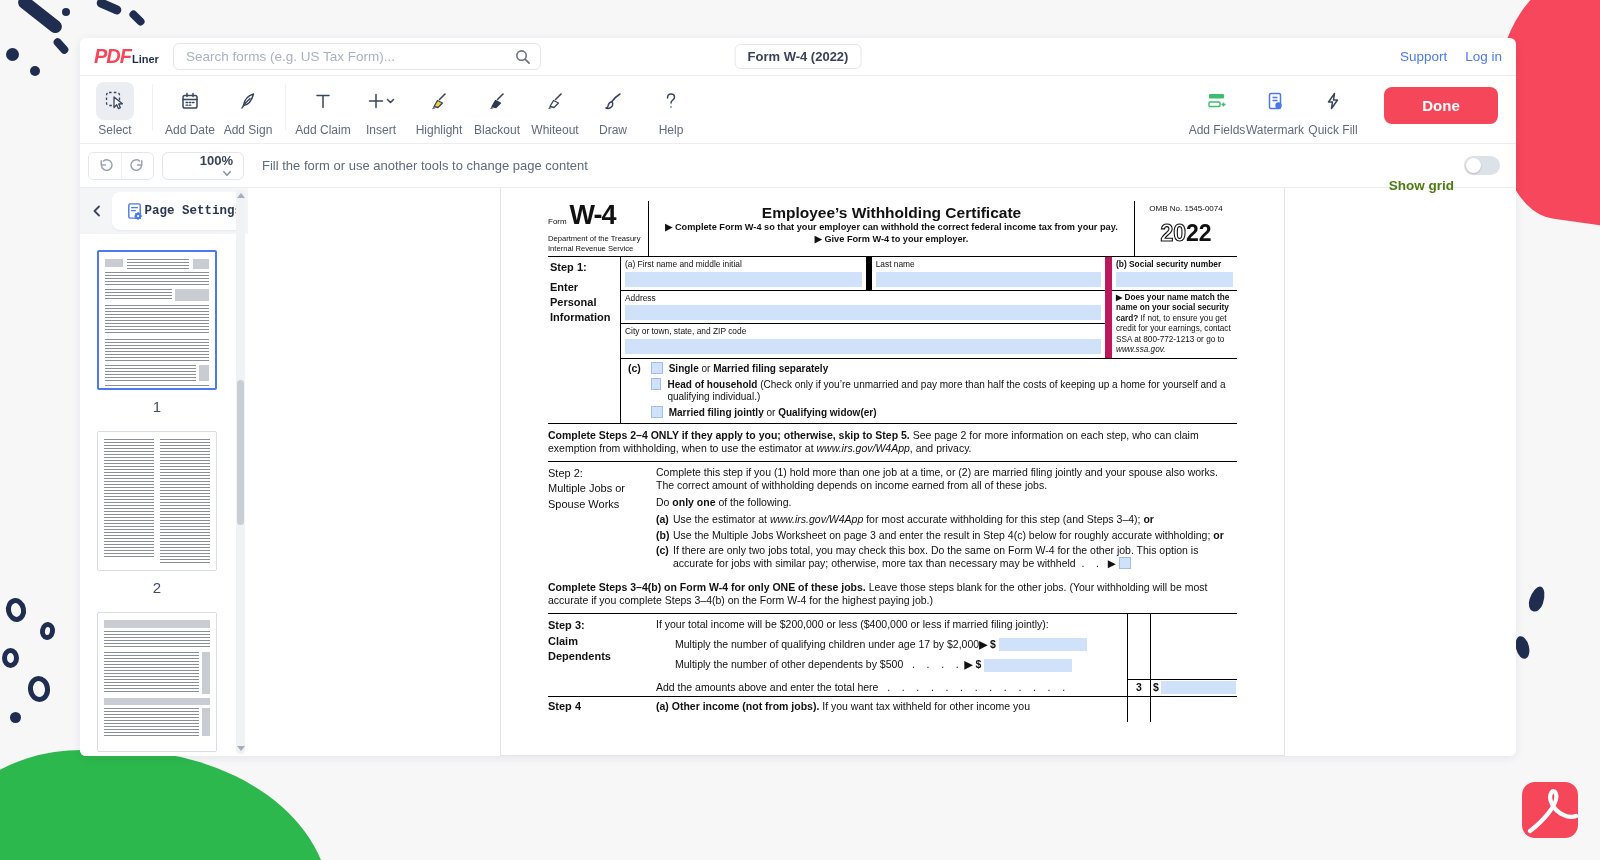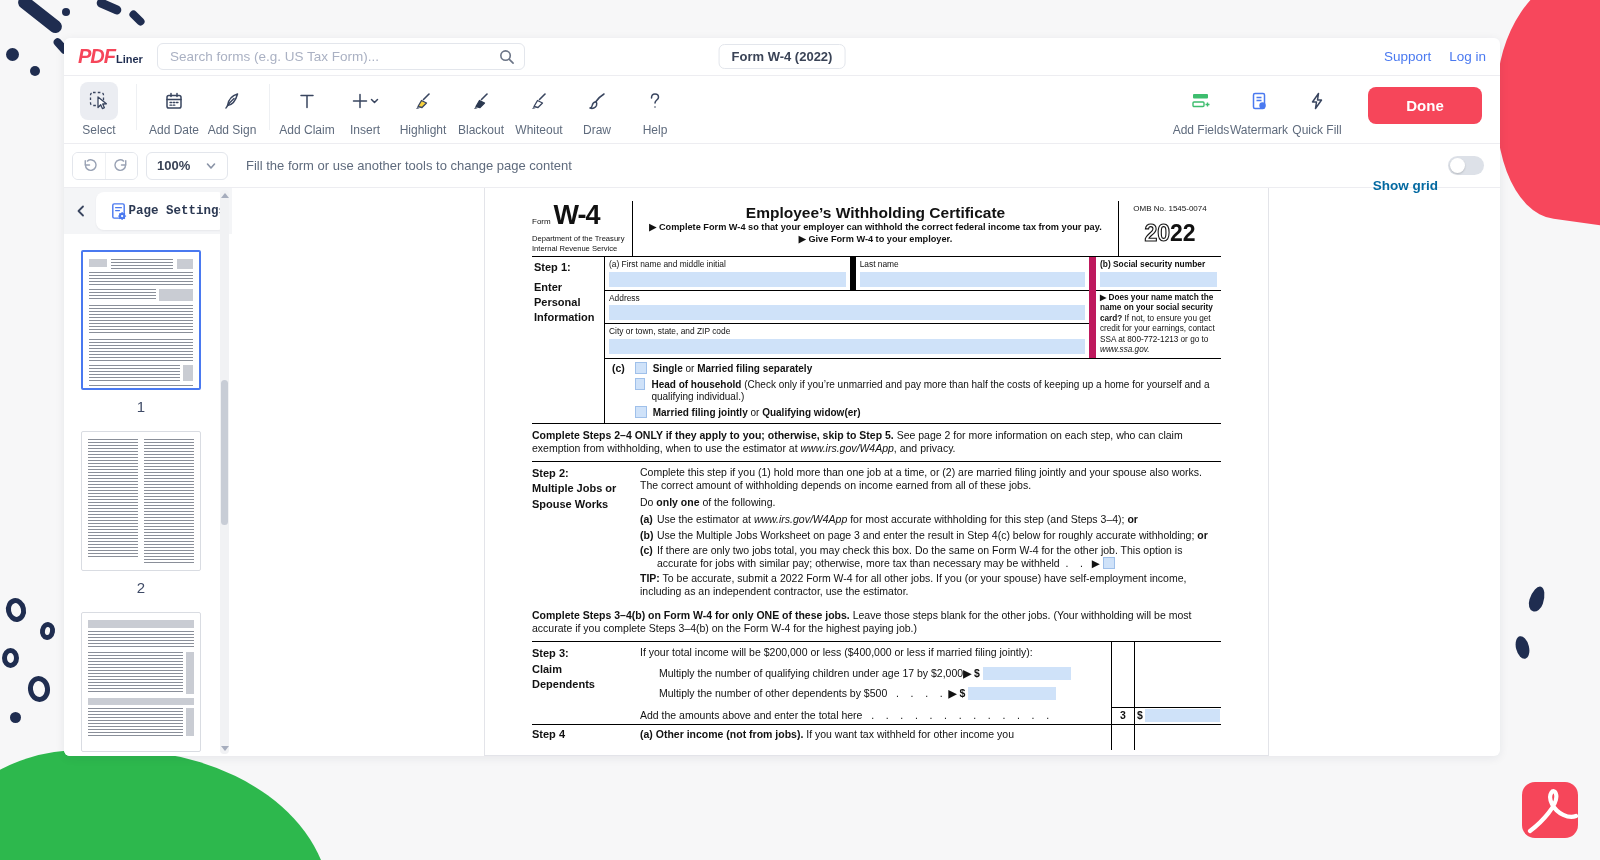--- a/index.html
+++ b/index.html
@@ -12,21 +12,21 @@
   .ink-stroke { border-radius:8px; }
   .ink-dot { border-radius:50%; }
   .ink-ring { border:5px solid #1f2d50; border-radius:50%; background:transparent; }
   .red-blob-top { right:-46px; top:-30px; width:150px; height:250px; background:#f7475c;
                   border-radius:55% 10% 10% 50% / 45% 20% 20% 55%; transform:rotate(8deg); }
   .green-blob { left:-60px; bottom:-60px; width:390px; height:170px; background:#2db84d;
                 border-radius:40% 60% 45% 20% / 70% 100% 10% 30%; }
   .pdf-badge { right:22px; bottom:22px; width:56px; height:56px; }
 
   
-  .app { position:absolute; left:64px; top:38px; width:1436px; height:718px; background:#fff;
+  .app { position:absolute; left:80px; top:38px; width:1436px; height:718px; background:#fff;
          z-index:2; border-radius:6px; box-shadow:0 2px 10px rgba(30,40,70,.08); }
 
   
   .topbar { position:absolute; left:0; top:0; right:0; height:38px; border-bottom:1px solid #ededf1;
             display:flex; align-items:center; padding:0 14px; }
   .logo { display:flex; align-items:baseline; margin-right:14px; cursor:pointer; }
   .logo-pdf { color:#f6465a; font-weight:800; font-size:20px; letter-spacing:-1px; font-style:italic; }
   .logo-liner { color:#1f2d50; font-weight:700; font-size:11px; margin-left:1px; }
   .search { position:relative; width:368px; }
   .search input { width:100%; height:27px; border:1px solid #e3e6ec; border-radius:6px; padding:0 34px 0 12px;
@@ -51,25 +51,25 @@
               color:#fff; font-weight:700; font-size:15px; cursor:pointer; font-family:"Liberation Sans",sans-serif; }
   .icon-stroke { stroke:#39455f; fill:none; stroke-width:1.5; stroke-linecap:round; stroke-linejoin:round; }
 
   
   .subbar { position:absolute; left:0; top:106px; right:0; height:44px; border-bottom:1px solid #ededf1;
             display:flex; align-items:center; padding:0 16px 0 8px; }
   .undo-group { display:flex; border:1px solid #e3e6ec; border-radius:6px; overflow:hidden; height:28px; }
   .undo-group .ub { width:32px; display:flex; align-items:center; justify-content:center; cursor:pointer; background:#fff; }
   .undo-group .ub + .ub { border-left:1px solid #eef0f3; }
   .zoom-box { margin-left:8px; width:82px; height:28px; border:1px solid #e3e6ec; border-radius:6px; display:flex;
-              align-items:center; padding:0 10px; cursor:pointer; justify-content:space-between; }
+              align-items:flex-end; padding:0 10px; cursor:pointer; justify-content:space-between;flex-direction:column; }
   .zoom-box .zv { font-size:13px; font-weight:700; color:#3a4356; }
   .hint { margin-left:18px; font-size:13px; color:#5f6b7d; }
   .grid-ctl { margin-left:auto; display:flex; align-items:center; gap:10px; }
-  .grid-ctl .gl { font-size:13.5px; font-weight:700; color:#0369a1;margin-top:40px; }
+  .grid-ctl .gl { font-size:13.5px; font-weight:700; color:#4d7c0f;margin-top:40px; }
   .toggle { width:36px; height:19px; border-radius:10px; background:#dde1e8; position:relative; cursor:pointer; }
   .toggle .knob { position:absolute; left:2px; top:2px; width:15px; height:15px; border-radius:50%; background:#fff;
                   box-shadow:0 1px 2px rgba(0,0,0,.18); }
 
   
   .content { position:absolute; left:0; top:150px; right:0; bottom:0; overflow:hidden; border-radius:0 0 6px 6px; }
 
   
   .sidebar { position:absolute; left:0; top:0; width:168px; bottom:0; background:#fff; }
   .sb-head { height:46px; background:#f4f5f7; display:flex; align-items:center; padding:0 6px 0 6px; }
@@ -129,21 +129,21 @@
   .ssn { padding:2px 4px 3px; }
   .ssn-note { border-top:1px solid #000; padding:2px 4px; font-size:8.2px; line-height:1.28; flex:1; }
   .s1-c { border-top:1px solid #000; display:flex; padding:3px 0 4px 7px; }
   .s1-c .cl { width:26px; font-weight:700; }
   .opt { margin-bottom:3px; display:flex; align-items:flex-start; gap:6px; }
   .opt:last-child { margin-bottom:0; }
   .opt .ot { font-size:10px; line-height:1.2; padding-top:1px; }
 
   .para { padding:5px 0 6px; }
   .sec { border-top:1px solid #000; display:flex; padding:4px 0 4px; }
-  .sec-label { width:108px; padding-right:8px; font-size:11px; font-weight:700; line-height:1.4; }
+  .sec-label { width:108px; padding-right:8px; font-size:11px; font-weight:400; line-height:1.4; }
   .sec-body { flex:1; }
   .sec-body p { margin-bottom:4px; }
   .item { display:flex; margin-bottom:2px; }
   .item .il { width:17px; font-weight:700; flex:none; }
   .item .it { flex:1; }
 
   .s3 { border-top:1px solid #000; display:flex; }
   .s3-label { width:108px; padding:4px 8px 0 0; font-size:11px; font-weight:700; line-height:1.4; }
   .s3-mid { flex:1; padding:4px 6px 0 0; }
   .s3-line { margin-left:19px; margin-top:7px; display:flex; align-items:flex-end; }
@@ -546,23 +546,20 @@
               <span class="it"><span>Use the estimator at </span><span class="i">www.irs.gov/W4App</span><span> for most accurate withholding for this step (and Steps 3–4); </span><span class="b">or</span></span>
             </div>
             <div class="item">
               <span class="il">(b)</span>
               <span class="it"><span>Use the Multiple Jobs Worksheet on page 3 and enter the result in Step 4(c) below for roughly accurate withholding; </span><span class="b">or</span></span>
             </div>
             <div class="item">
               <span class="il">(c)</span>
               <span class="it"><span>If there are only two jobs total, you may check this box. Do the same on Form W-4 for the other job. This option is accurate for jobs with similar pay; otherwise, more tax than necessary may be withheld</span><span class="dots">  .    .   ▶ </span><span class="cb"></span></span>
             </div>
-            <div class="item" style="margin-top:2px;">
-              <span class="it"><span class="b">TIP:</span><span> To be accurate, submit a 2022 Form W-4 for all other jobs. If you (or your spouse) have self-employment income, including as an independent contractor, use the estimator.</span></span>
-            </div>
           </div>
         </div>
 
         <div class="para">
           <span class="b">Complete Steps 3–4(b) on Form W-4 for only ONE of these jobs.</span><span> Leave those steps blank for the other jobs. (Your withholding will be most accurate if you complete Steps 3–4(b) on the Form W-4 for the highest paying job.)</span>
         </div>
 
         <div class="s3">
           <div class="s3-label">
             <div>Step 3:</div>

